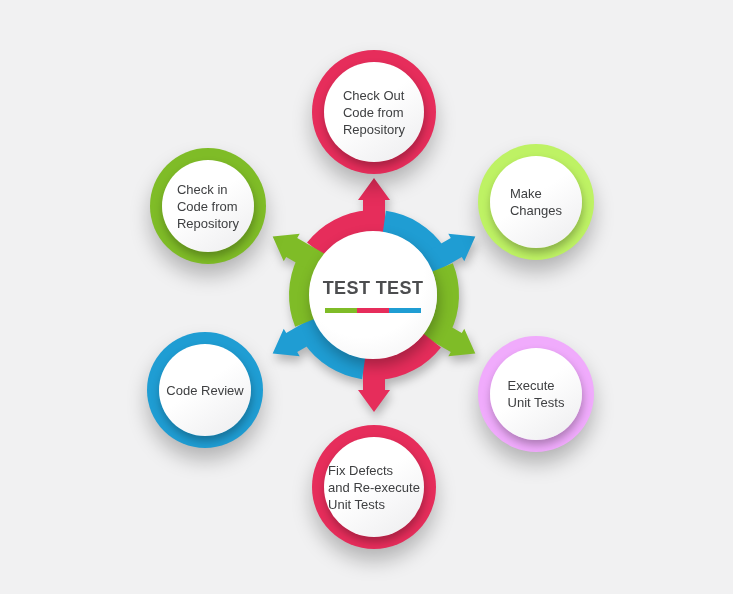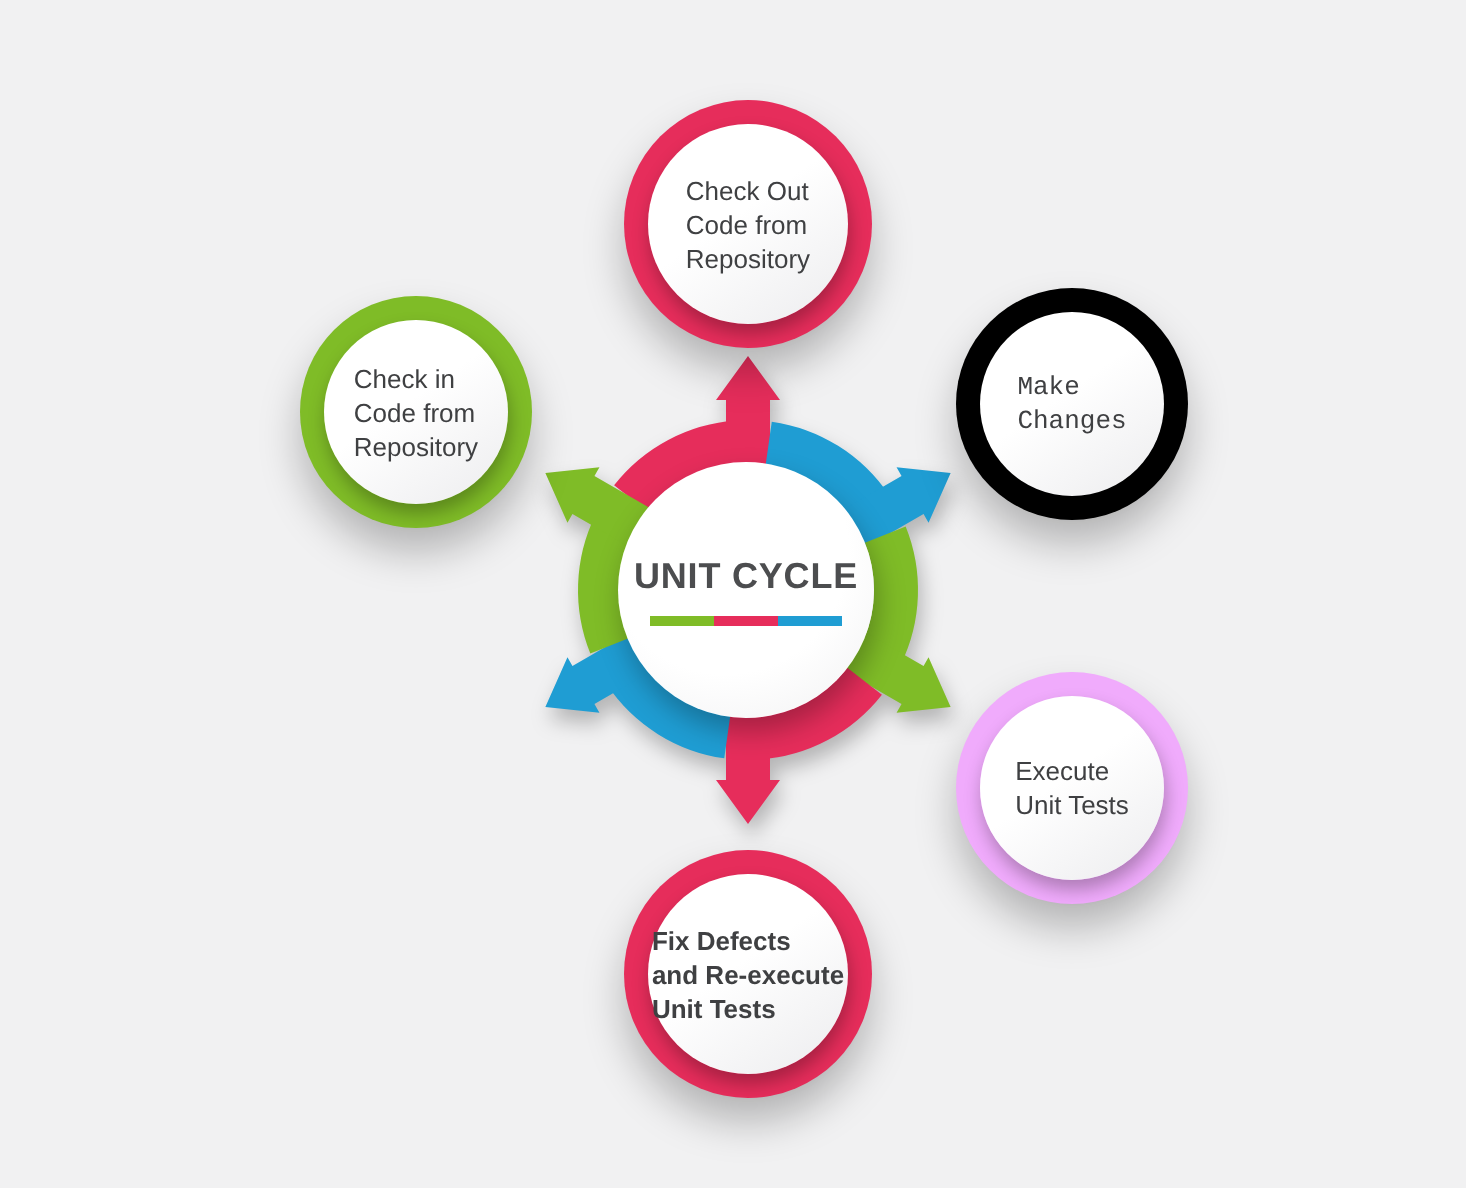--- a/index.html
+++ b/index.html
@@ -93,58 +93,63 @@
       <path class="band" d="M 315.7 249.4 A 74 74 0 0 1 368.8 221.2" stroke="#1f9dd3"></path>
       <polygon points="363,233 363,200 358,200 374,178 390,200 385,200 385,233" fill="#1f9dd3"></polygon>
     </g>
     <g transform="rotate(300 374 295)">
       <path class="band" d="M 315.7 249.4 A 74 74 0 0 1 368.8 221.2" stroke="#7fbc27"></path>
       <polygon points="363,233 363,200 358,200 374,178 390,200 385,200 385,233" fill="#7fbc27"></polygon>
     </g>
   </svg>
 
   <div class="center-circle">
-    <div class="center-title">UNIT CYCLE</div>
+    <div class="center-title">TEST TEST</div>
     <div class="center-underline">
       <span style="background-color: rgb(127, 188, 39);"></span>
       <span style="background-color: rgb(230, 45, 91);"></span>
       <span style="background-color: rgb(31, 157, 211);"></span>
     </div>
   </div>
 
   <div class="node node-lg pos-top" style="background-color: rgb(230, 45, 91);">
     <div class="node-inner">
       <span class="node-label">Check Out
 Code from
 Repository</span>
     </div>
   </div>
 
-  <div class="node node-sm pos-top-right" style="background-color: #000000; font-family: Liberation Mono, monospace;">
+  <div class="node node-sm pos-top-right" style="background-color: #bef264;">
     <div class="node-inner">
       <span class="node-label">Make
 Changes</span>
     </div>
   </div>
 
   <div class="node node-sm pos-bottom-right" style="background-color: #f0abfc;">
     <div class="node-inner">
       <span class="node-label">Execute
 Unit Tests</span>
     </div>
   </div>
 
-  <div class="node node-lg pos-bottom" style="background-color: rgb(230, 45, 91); font-weight: bold;">
+  <div class="node node-lg pos-bottom" style="background-color: rgb(230, 45, 91);">
     <div class="node-inner">
       <span class="node-label">Fix Defects
 and Re-execute
 Unit Tests</span>
     </div>
   </div>
 
+  <div class="node node-sm pos-bottom-left" style="background-color: rgb(31, 157, 211);">
+    <div class="node-inner">
+      <span class="node-label">Code Review</span>
+    </div>
+  </div>
 
   <div class="node node-sm pos-top-left" style="background-color: rgb(127, 188, 39);">
     <div class="node-inner">
       <span class="node-label">Check in
 Code from
 Repository</span>
     </div>
   </div>
 
 </div>

